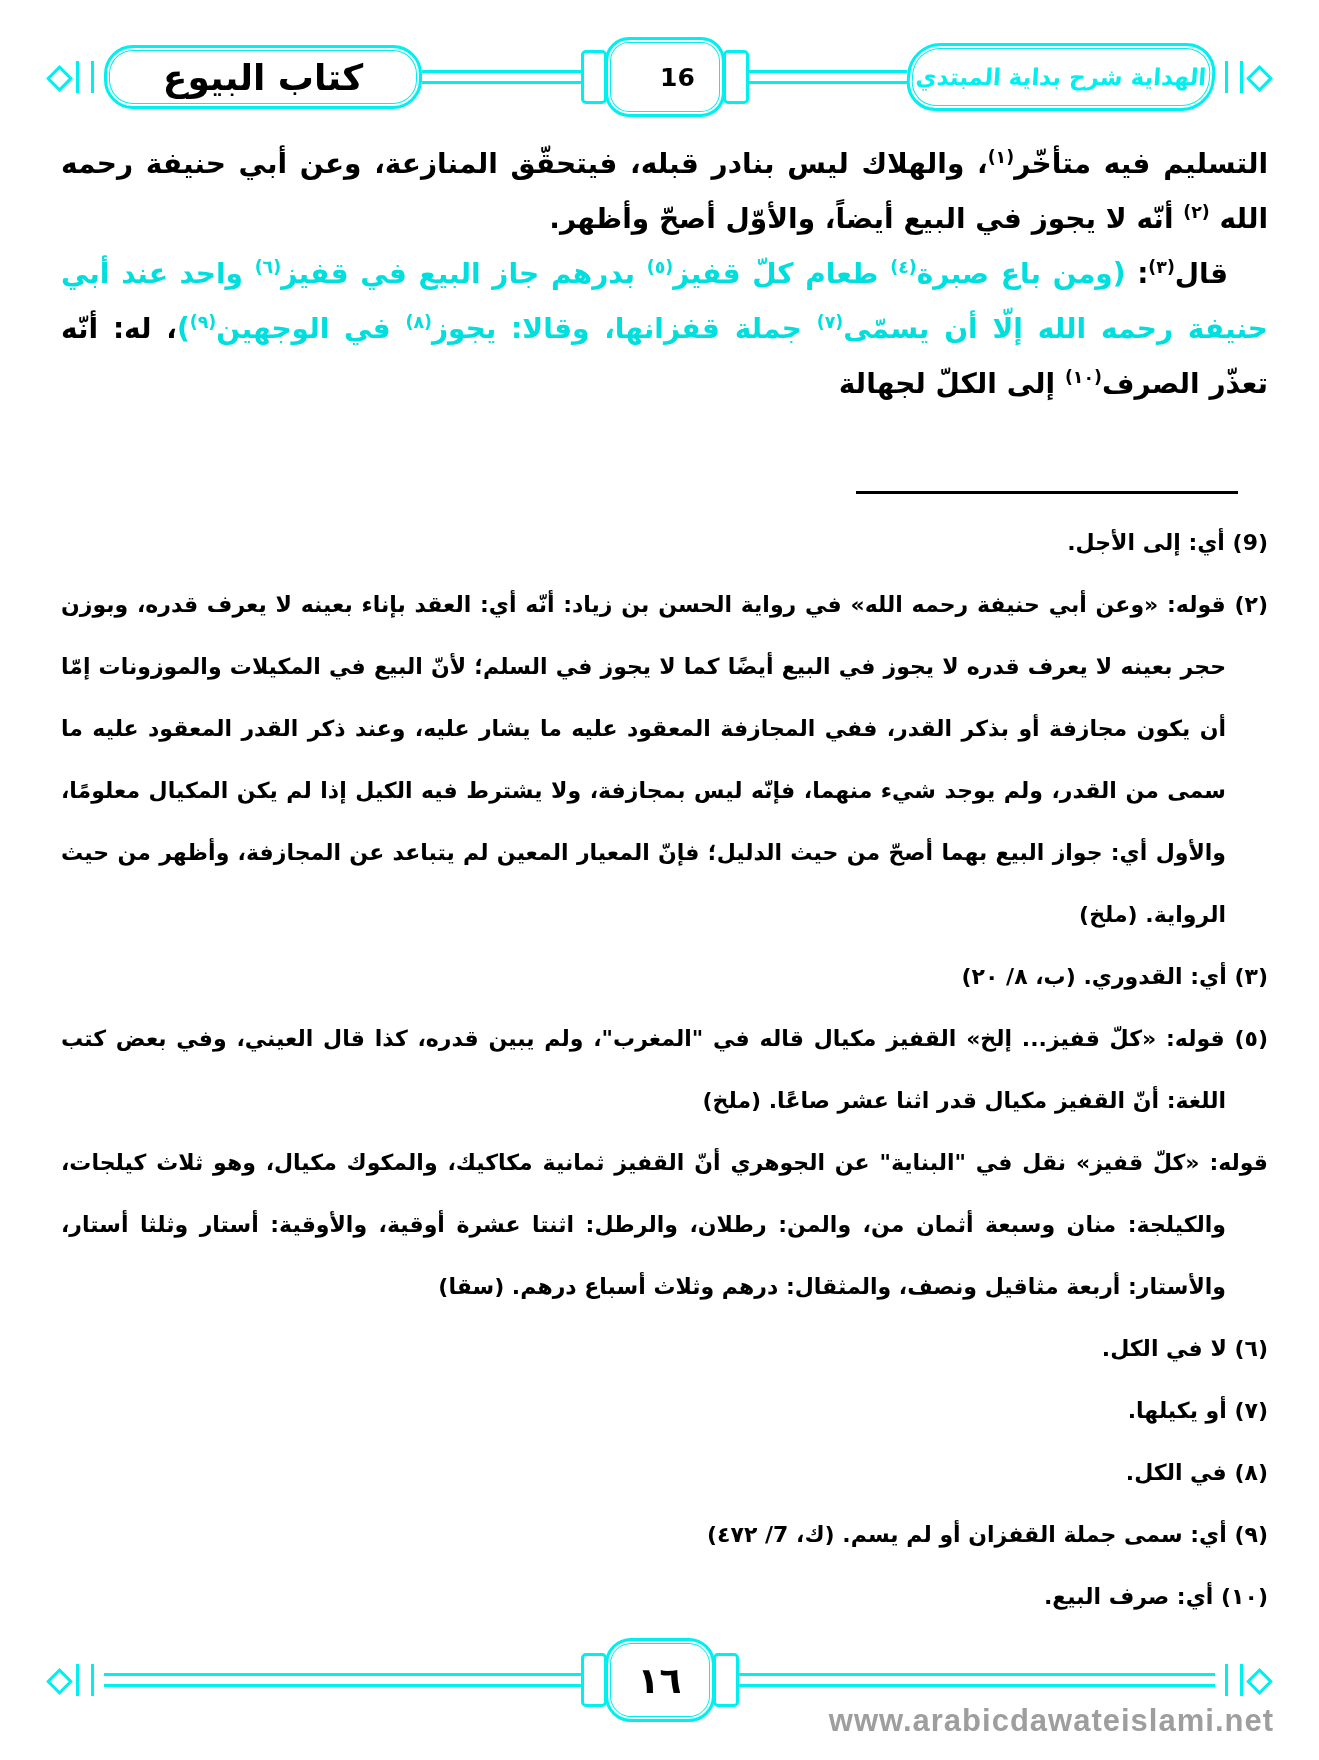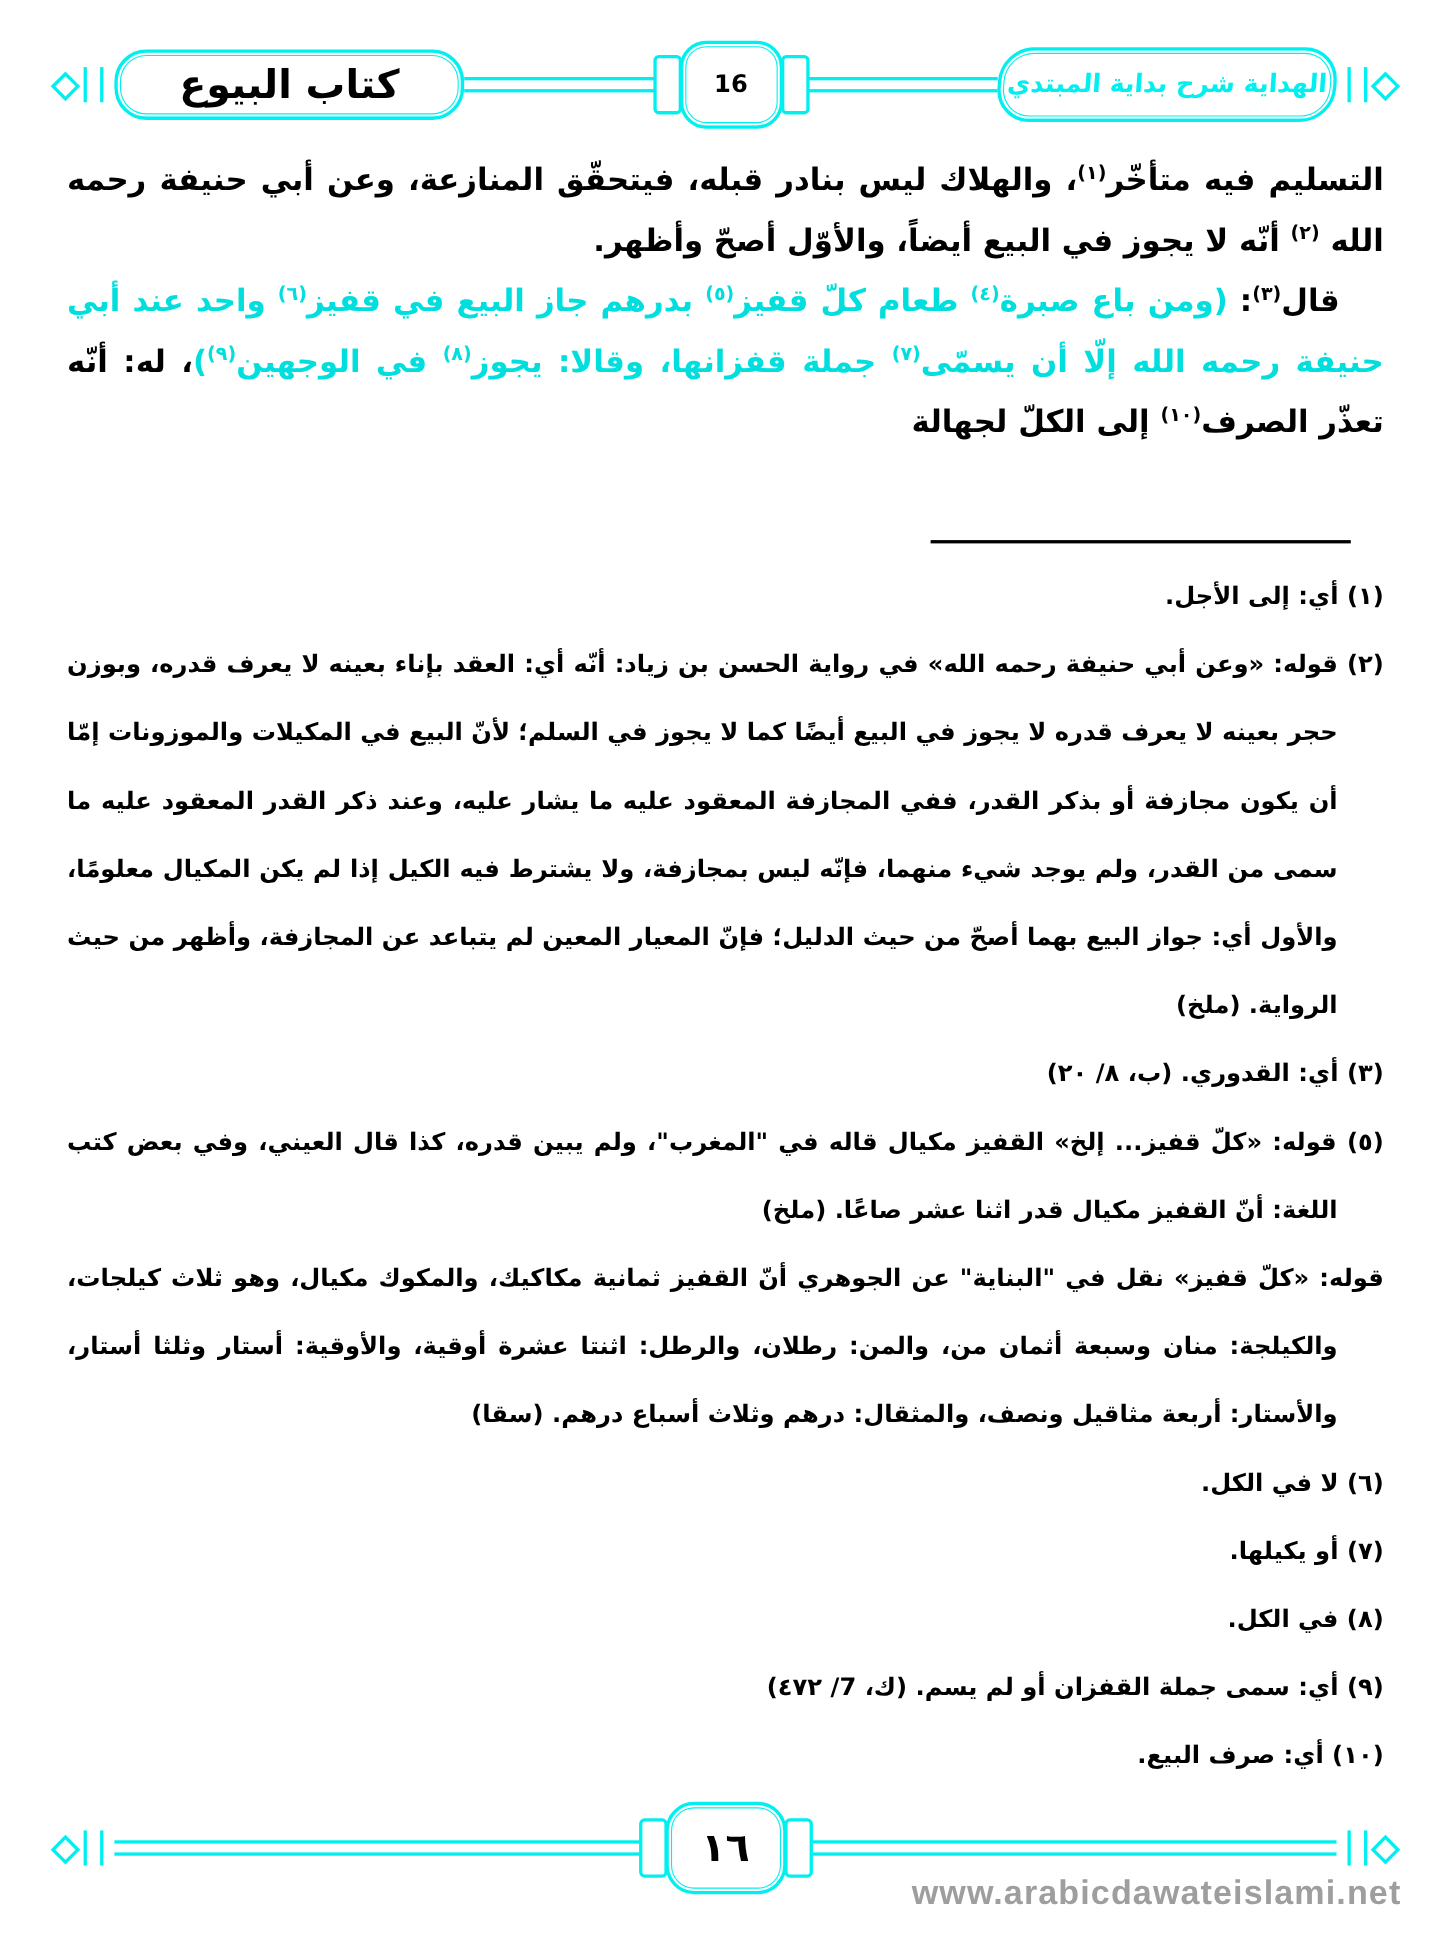--- a/index.html
+++ b/index.html
@@ -18,32 +18,32 @@
   .band{position:absolute;left:48px;right:48px;display:flex;align-items:center;}
   .band-header{top:44px;height:66px;}
   .band-footer{top:1640px;height:80px;}
   .rule{flex:1 1 auto;height:8px;border-top:3px solid var(--cy);border-bottom:3px solid var(--cy);}
   .cartouche{
     flex:0 0 auto;background:#fff;border:3px solid var(--cy);
     display:flex;align-items:center;justify-content:center;
     box-shadow:inset 0 0 0 2px #fff, inset 0 0 0 3px var(--cy);
   }
   .title-cart{width:312px;height:58px;border-radius:29px;font-size:36px;font-weight:bold;}
-  .num-cart{width:88px;height:74px;border-radius:24px;font-size:22px;font-weight:bold;}
+  .num-cart{width:88px;height:74px;border-radius:24px;font-size:25px;font-weight:bold;padding-left:26px;}
   .num-cart-ar{width:104px;height:78px;border-radius:26px;font-size:36px;font-weight:bold;justify-content:center;}
   .logo-cart{width:302px;height:62px;border-radius:31px;color:var(--cy);font-size:23px;font-weight:bold;transform:skewX(-4deg);white-space:nowrap;}
   .bracket{flex:0 0 auto;width:20px;height:48px;border:3px solid var(--cy);border-radius:5px;background:#fff;margin:0 -2px;z-index:1;}
   .end-orn{flex:0 0 auto;width:56px;height:50px;position:relative;}
   .end-orn::before{content:"";position:absolute;top:17px;width:13px;height:13px;border:3px solid var(--cy);transform:rotate(45deg);}
   .end-orn::after{content:"";position:absolute;top:9px;width:12px;height:32px;border-left:3px solid var(--cy);border-right:3px solid var(--cy);}
   .end-orn.left::before{left:2px;}  .end-orn.left::after{left:28px;}
   .end-orn.right::before{right:2px;} .end-orn.right::after{right:28px;}
 
   
-  main{position:absolute;top:136px;right:61px;left:61px;direction:rtl;}
+  main{position:absolute;top:136px;right:51px;left:61px;direction:rtl;}
   .body-text{font-size:28px;font-weight:700;line-height:55px;margin:0;text-align:justify;}
   .body-text .hl{color:var(--txtcy);}
   .indent{text-indent:40px;}
   sup{font-size:0.62em;vertical-align:super;line-height:0;}
 
   .fn-separator{margin:80px 30px 0 auto;width:382px;height:0;border-top:3px solid #000;}
 
   .footnotes{margin-top:18px;direction:rtl;}
   .footnote{
     font-size:22px;font-weight:700;line-height:62px;margin:0;
@@ -80,21 +80,21 @@
     <div class="end-orn right"></div>
   </header>
 
   <main>
     <p class="body-text">التسليم فيه متأخّر<sup>(١)</sup>، والهلاك ليس بنادر قبله، فيتحقّق المنازعة، وعن أبي حنيفة رحمه الله <sup>(٢)</sup> أنّه لا يجوز في البيع أيضاً، والأوّل أصحّ وأظهر.</p>
     <p class="body-text indent"><span class="">قال<sup>(٣)</sup>: </span><span class="hl">(ومن باع صبرة<sup>(٤)</sup> طعام كلّ قفيز<sup>(٥)</sup> بدرهم جاز البيع في قفيز<sup>(٦)</sup> واحد عند أبي حنيفة رحمه الله إلّا أن يسمّى<sup>(٧)</sup> جملة قفزانها، وقالا: يجوز<sup>(٨)</sup> في الوجهين<sup>(٩)</sup>)</span><span class="">، له: أنّه تعذّر الصرف<sup>(١٠)</sup> إلى الكلّ لجهالة</span></p>
 
     <div class="fn-separator"></div>
 
     <div class="footnotes">
-        <p class="footnote">(١) أي: إلى الأجل.</p>
+        <p class="footnote">(9) أي: إلى الأجل.</p>
         <p class="footnote">(٢) قوله: «وعن أبي حنيفة رحمه الله» في رواية الحسن بن زياد: أنّه أي: العقد بإناء بعينه لا يعرف قدره، وبوزن حجر بعينه لا يعرف قدره لا يجوز في البيع أيضًا كما لا يجوز في السلم؛ لأنّ البيع في المكيلات والموزونات إمّا أن يكون مجازفة أو بذكر القدر، ففي المجازفة المعقود عليه ما يشار عليه، وعند ذكر القدر المعقود عليه ما سمى من القدر، ولم يوجد شيء منهما، فإنّه ليس بمجازفة، ولا يشترط فيه الكيل إذا لم يكن المكيال معلومًا، والأول أي: جواز البيع بهما أصحّ من حيث الدليل؛ فإنّ المعيار المعين لم يتباعد عن المجازفة، وأظهر من حيث الرواية. (ملخ)</p>
         <p class="footnote">(٣) أي: القدوري. (ب، ٨/ ٢٠)</p>
         <p class="footnote">(٥) قوله: «كلّ قفيز... إلخ» القفيز مكيال قاله في "المغرب"، ولم يبين قدره، كذا قال العيني، وفي بعض كتب اللغة: أنّ القفيز مكيال قدر اثنا عشر صاعًا. (ملخ)</p>
         <p class="footnote">قوله: «كلّ قفيز» نقل في "البناية" عن الجوهري أنّ القفيز ثمانية مكاكيك، والمكوك مكيال، وهو ثلاث كيلجات، والكيلجة: منان وسبعة أثمان من، والمن: رطلان، والرطل: اثنتا عشرة أوقية، والأوقية: أستار وثلثا أستار، والأستار: أربعة مثاقيل ونصف، والمثقال: درهم وثلاث أسباع درهم. (سقا)</p>
         <p class="footnote">(٦) لا في الكل.</p>
         <p class="footnote">(٧) أو يكيلها.</p>
         <p class="footnote">(٨) في الكل.</p>
         <p class="footnote">(٩) أي: سمى جملة القفزان أو لم يسم. (ك، 7/ ٤٧٢)</p>
         <p class="footnote">(١٠) أي: صرف البيع.</p>
       </div>

